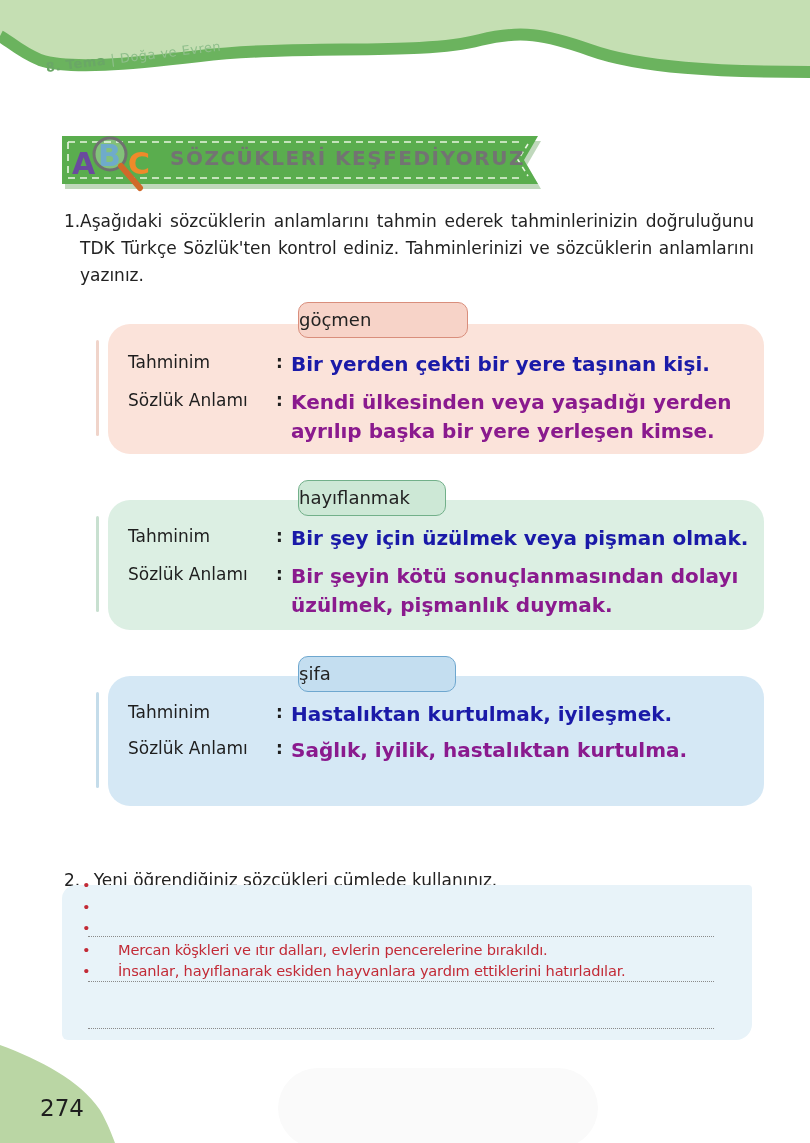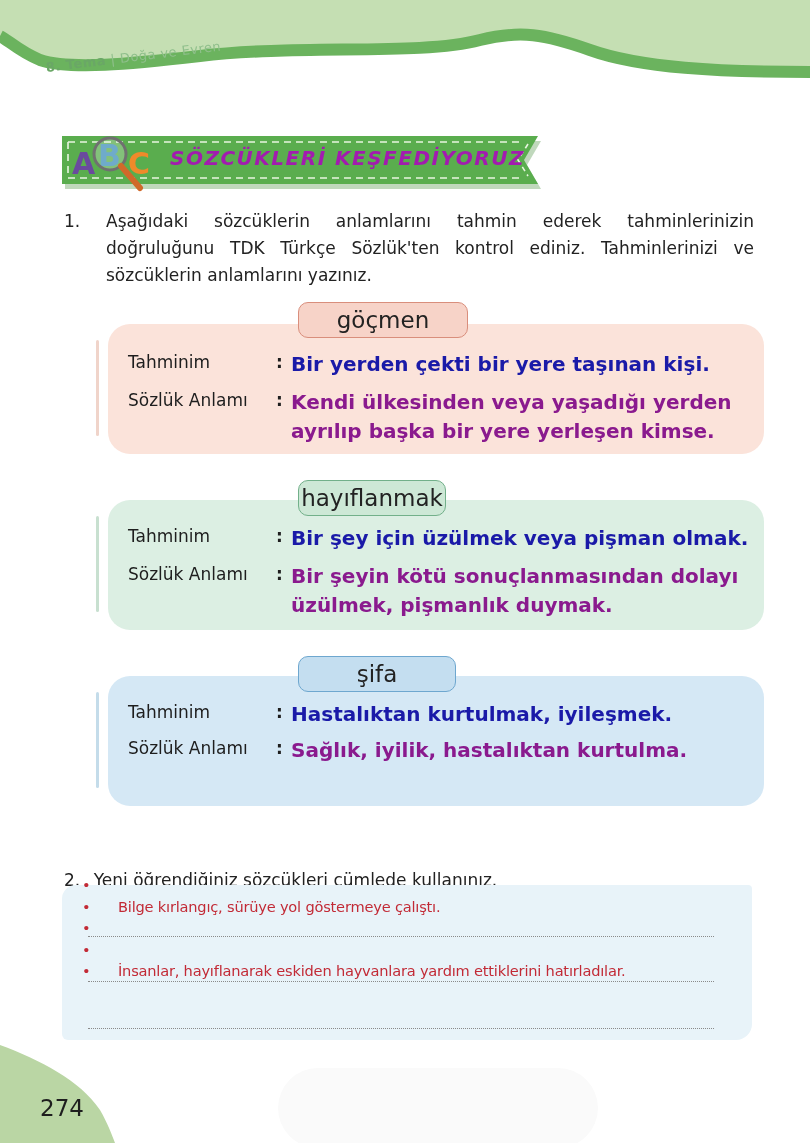--- a/index.html
+++ b/index.html
@@ -17,39 +17,39 @@
     white-space:nowrap;
   }
   .theme-label .num { font-weight:bold; }
   .theme-label .sub { color:#8fbf8b; font-weight:normal; }
 
   .banner { position:absolute; left:62px; top:134px; width:480px; height:52px; }
   .banner svg { position:absolute; left:0; top:0; }
   .banner-title {
     position:absolute; left:108px; top:12px;
     font-family:"DejaVu Sans", sans-serif; font-weight:bold;
-    font-size:20px; color:#a21caf; letter-spacing:1.5px; white-space:nowrap;font-style:italic;
+    font-size:20px; color:#737373; letter-spacing:1.5px; white-space:nowrap;
   }
 
   .q1 {
     position:absolute; left:64px; top:208px; width:690px;
     font-size:17px; line-height:27px; color:#222;
   }
   .q1 .num { position:absolute; left:0; top:0; }
-  .q1 .txt { margin-left:42px; text-align:justify; }
+  .q1 .txt { margin-left:16px; text-align:justify; }
 
   .word-card {
     position:absolute; left:64px; width:656px; border-radius:22px;margin-left:44px;
   }
   .word-card .edge {
     position:absolute; left:-12px; top:16px; bottom:18px; width:3px; border-radius:2px;
   }
   .tag {
     position:absolute; height:36px; border-radius:10px;
-    font-size:23px; text-align:center; line-height:34px; color:#222;
+    font-size:18px; text-align:left; line-height:34px; color:#222;
     box-sizing:border-box;
   }
   .row { position:absolute; left:20px; font-size:17px; color:#1e1e1e; }
   .row .lbl { position:absolute; left:0; top:0; width:148px; white-space:nowrap; }
   .row .colon { position:absolute; left:148px; top:0; font-weight:bold; }
   .row .val {
     position:absolute; left:163px; top:-2px; width:470px;
     font-weight:bold; font-size:20px; line-height:29px;
   }
   .blue { color:#1a1aa8; }
@@ -173,27 +173,27 @@
 <div class="dotline" style="top:936px"></div>
 <div class="dotline" style="top:981px"></div>
 <div class="dotline" style="top:1028px"></div>
 
 <ul class="answers">
   <li>
       <span class="bullet">•</span>
     </li>
   <li>
       <span class="bullet">•</span>
-      <span class="t">Bilge kırlangıç, sürüye yol göstermeye çalıştı.</span>
-    </li>
-  <li>
-      <span class="bullet">•</span>
-    </li>
-  <li>
-      <span class="bullet">•</span>
+    </li>
+  <li>
+      <span class="bullet">•</span>
+    </li>
+  <li>
+      <span class="bullet">•</span>
+      <span class="t">Mercan köşkleri ve ıtır dalları, evlerin pencerelerine bırakıldı.</span>
     </li>
   <li>
       <span class="bullet">•</span>
       <span class="t">İnsanlar, hayıflanarak eskiden hayvanlara yardım ettiklerini hatırladılar.</span>
     </li>
 </ul>
 
 <div class="ghost"></div>
 <svg class="page-corner" viewBox="0 0 130 103" width="130" height="103">
   <path d="M0,5 C40,20 80,40 100,70 C108,84 112,95 115,103 L0,103 Z" fill="#bad6a4"></path>

